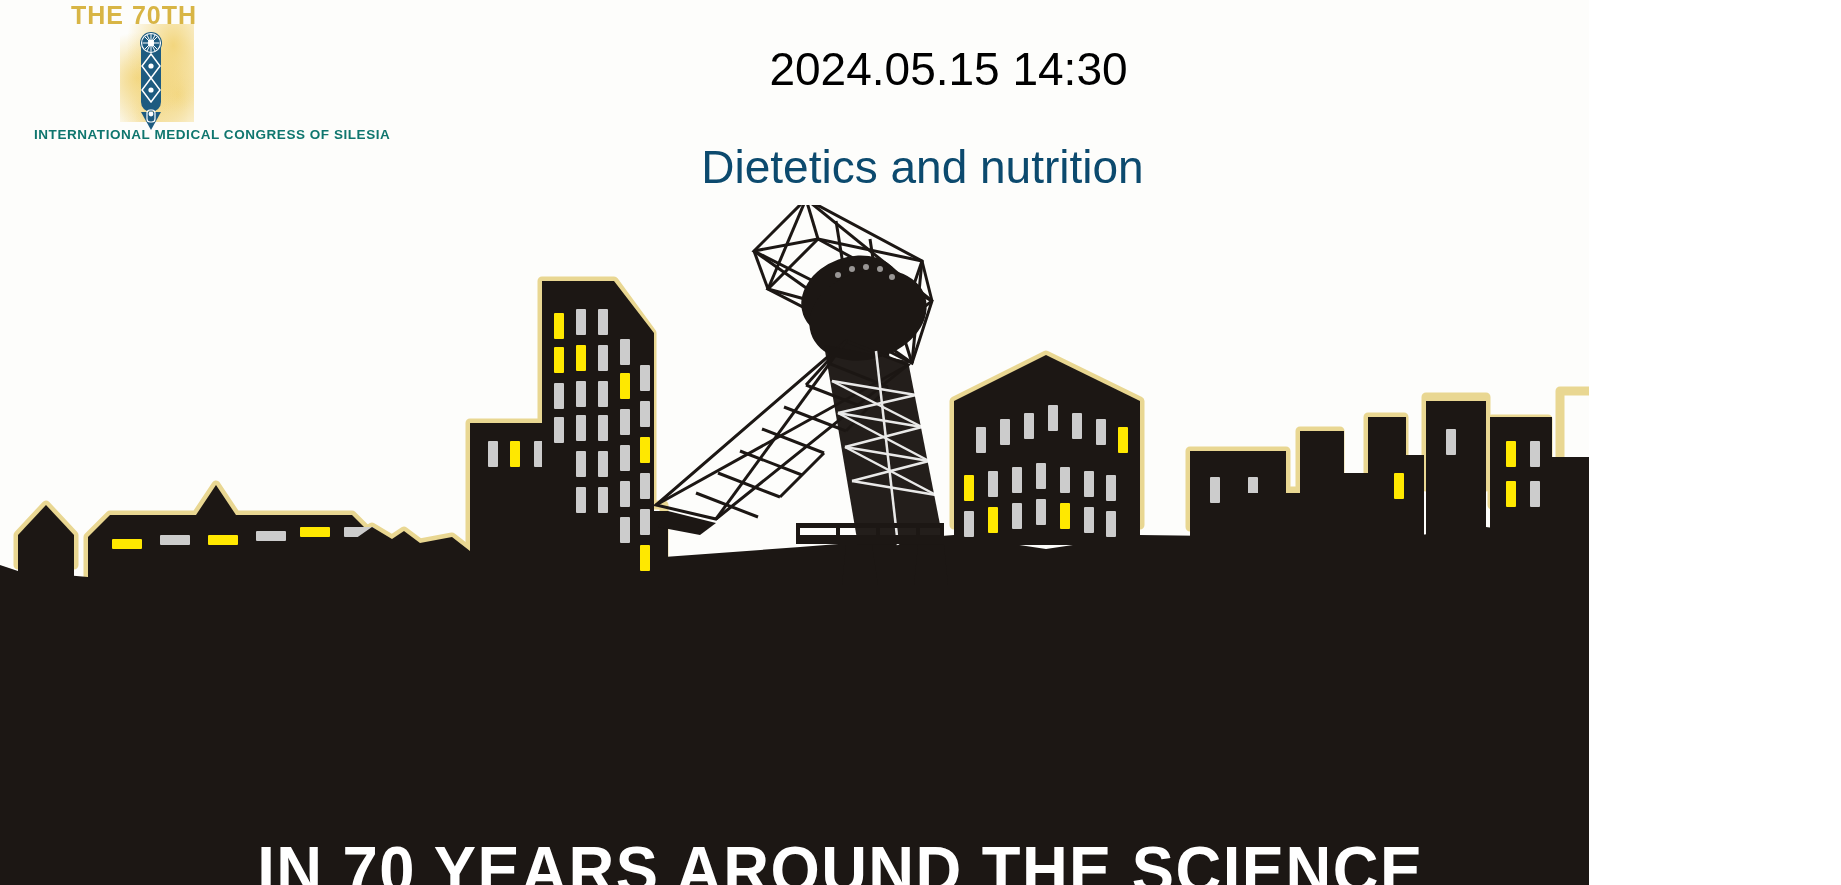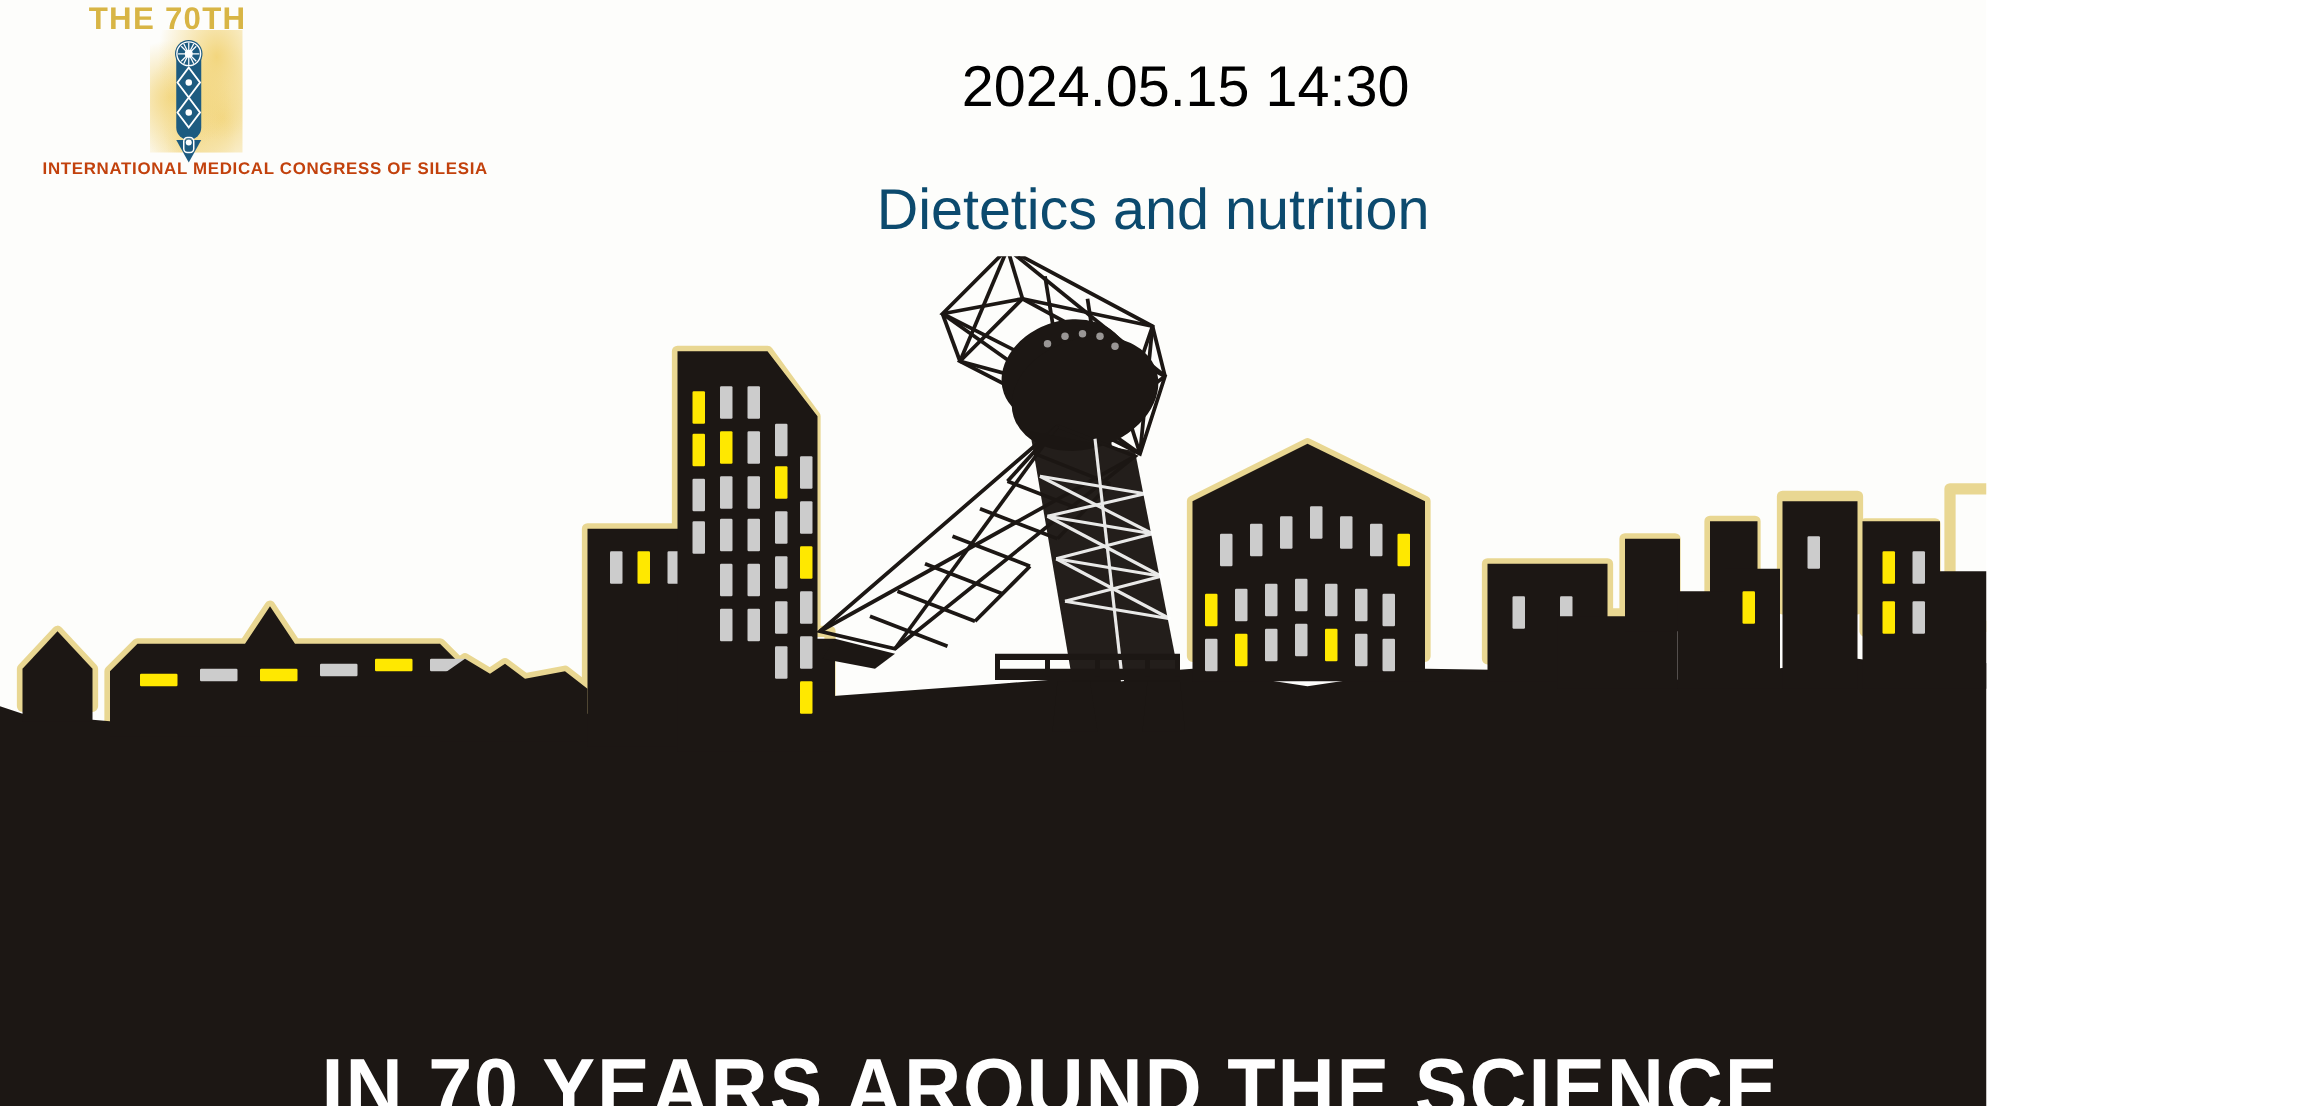--- a/index.html
+++ b/index.html
@@ -73,21 +73,21 @@
   }
   #logo-tagline {
     position: absolute;
     left: 10px;
     top: 125px;
     width: 330px;
     text-align: center;
     font-size: 13.5px;
     font-weight: bold;
     letter-spacing: .55px;
-    color: #c2410c;
+    color: #0f766e;
     font-family: "Liberation Sans", sans-serif;
     white-space: nowrap;
   }
 
   
   #session-datetime {
     position: absolute;
     left: 0;
     top: 42px;
     width: 1841px;

